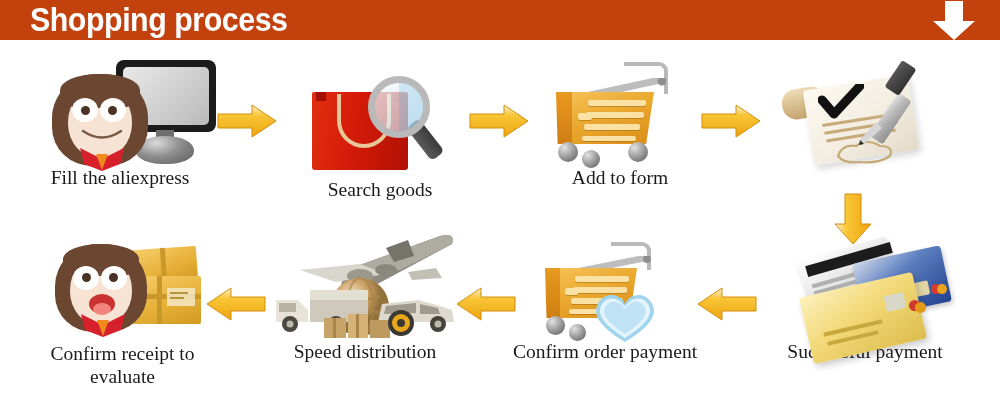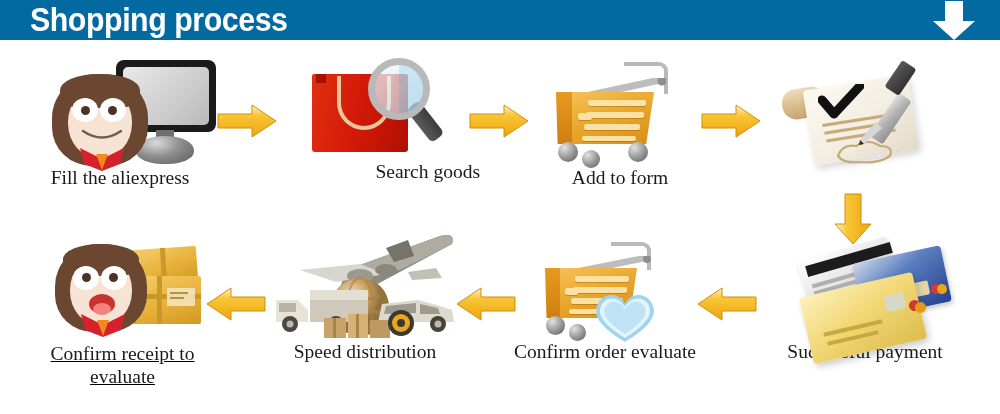--- a/index.html
+++ b/index.html
@@ -16,21 +16,21 @@
     overflow: hidden;
   }
 
   
   #banner {
     position: absolute;
     left: 0;
     top: 0;
     width: 1000px;
     height: 40px;
-    background: #0369a1;
+    background: #c2410c;
   }
   #banner-title {
     position: absolute;
     left: 30px;
     top: 1px;
     font-family: "Liberation Sans Narrow", "Liberation Sans", sans-serif;
     font-weight: bold;
     font-size: 33px;
     line-height: 38px;
     letter-spacing: -0.5px;
@@ -242,21 +242,21 @@
         <path d="M3 3 Q22 16 41 3" stroke="#7a5a44" stroke-width="2.4" fill="none" stroke-linecap="round"></path>
       </svg>
       <svg class="art-layer" style="left:56px; top:92px;" width="52" height="24" viewBox="0 0 52 24">
         <path d="M4 0 L26 11 L48 0 L44 16 L26 23 L8 16 Z" fill="#d6202b"></path>
         <path d="M20 6 L26 22 L32 6 Z" fill="#f08a1c"></path>
       </svg>
     </div>
     <div class="step-label">Fill the aliexpress</div>
   </div>
 
-  <div class="step" style="left:280px; top:50px; width:200px;text-align:right;">
+  <div class="step" style="left:280px; top:68px; width:200px;">
     <div class="step-art" style="width:180px; height:110px;">
       <div class="bag-body" style="left:22px; top:24px; width:96px; height:78px;"></div>
       <div class="bag-tab" style="left:26px; top:24px; width:10px; height:9px;"></div>
       <div class="bag-tab" style="left:104px; top:24px; width:10px; height:9px;"></div>
       <div class="bag-handle" style="left:47px; top:26px; width:46px; height:50px;"></div>
       <div class="mag-handle" style="left:116px; top:60px; width:16px; height:42px; transform:rotate(-38deg); transform-origin:top left;"></div>
       <div class="mag-lens" style="left:78px; top:8px; width:62px; height:62px;"></div>
       <svg class="art-layer" style="left:78px; top:8px;" width="62" height="62" viewBox="0 0 62 62">
         <clipPath id="lensclip2">
             <circle cx="31" cy="31" r="24"></circle>
@@ -357,21 +357,21 @@
       <div class="cart-bar" style="left:54px; top:69px; width:50px; height:5px;"></div>
       <div class="cart-bar" style="left:50px; top:48px; width:13px; height:7px;"></div>
       <div class="cart-wheel" style="left:31px; top:76px; width:19px; height:19px;"></div>
       <div class="cart-wheel" style="left:54px; top:84px; width:17px; height:17px;"></div>
       <svg class="art-layer" style="left:74px; top:48px;" width="72" height="56" viewBox="0 0 72 56">
         <path d="M36 54 C10 38 2 26 10 14 C17 3 32 6 36 16 C40 6 55 3 62 14 C70 26 62 38 36 54 Z" fill="#9fd4ee"></path>
         <path d="M36 50 C14 36 7 26 13 16 C19 7 31 10 36 19 C41 10 53 7 59 16 C65 26 58 36 36 50 Z" fill="#e4f4fc"></path>
         <path d="M36 46 C18 34 12 26 17 18 C22 11 31 13 36 21 C41 13 50 11 55 18 C60 26 54 34 36 46 Z" fill="#bfe3f5"></path>
       </svg>
     </div>
-    <div class="step-label">Confirm order evaluate</div>
+    <div class="step-label">Confirm order payment</div>
   </div>
 
   <div class="step" style="left:265px; top:230px; width:200px;">
     <div class="step-art" style="width:190px; height:110px;">
 
       <svg class="art-layer" style="left:20px; top:0px;" width="170" height="72" viewBox="0 0 170 72">
         <path d="M56 40 L150 6 Q166 2 162 14 L80 58 L50 58 Z" fill="#8d8a81"></path>
         <path d="M56 40 L150 6 Q166 2 162 14 L110 40 Z" fill="#aeaba1"></path>
         <path d="M10 40 L70 34 L96 44 L46 52 Z" fill="#d9d6cd"></path>
         <path d="M96 18 L118 10 L124 26 L104 32 Z" fill="#76736b"></path>
@@ -426,21 +426,21 @@
 
       <svg class="art-layer" style="left:116px; top:78px;" width="30" height="30" viewBox="0 0 30 30">
         <circle cx="15" cy="15" r="13" fill="#3b3832"></circle>
         <circle cx="15" cy="15" r="9" fill="#e8a81c"></circle>
         <circle cx="15" cy="15" r="4" fill="#3b3832"></circle>
       </svg>
     </div>
     <div class="step-label">Speed distribution</div>
   </div>
 
-  <div class="step" style="left:15px; top:238px; width:215px;text-decoration:underline;">
+  <div class="step" style="left:15px; top:238px; width:215px;">
     <div class="step-art" style="width:195px; height:104px;">
 
       <div class="pkg" style="left:106px; top:10px; width:66px; height:34px; transform:rotate(-4deg);"></div>
       <div class="pkg-tape" style="left:136px; top:10px; width:5px; height:34px; transform:rotate(-4deg);"></div>
       <div class="pkg" style="left:96px; top:38px; width:80px; height:48px;"></div>
       <div class="pkg-tape" style="left:96px; top:56px; width:80px; height:5px;"></div>
       <div class="pkg-tape" style="left:132px; top:38px; width:5px; height:48px;"></div>
       <svg class="art-layer" style="left:140px; top:46px;" width="34" height="26" viewBox="0 0 34 26">
         <rect x="2" y="4" width="28" height="18" fill="#f3e7c4" opacity="0.85"></rect>
         <rect x="5" y="8" width="18" height="2" fill="#b8933c"></rect>

